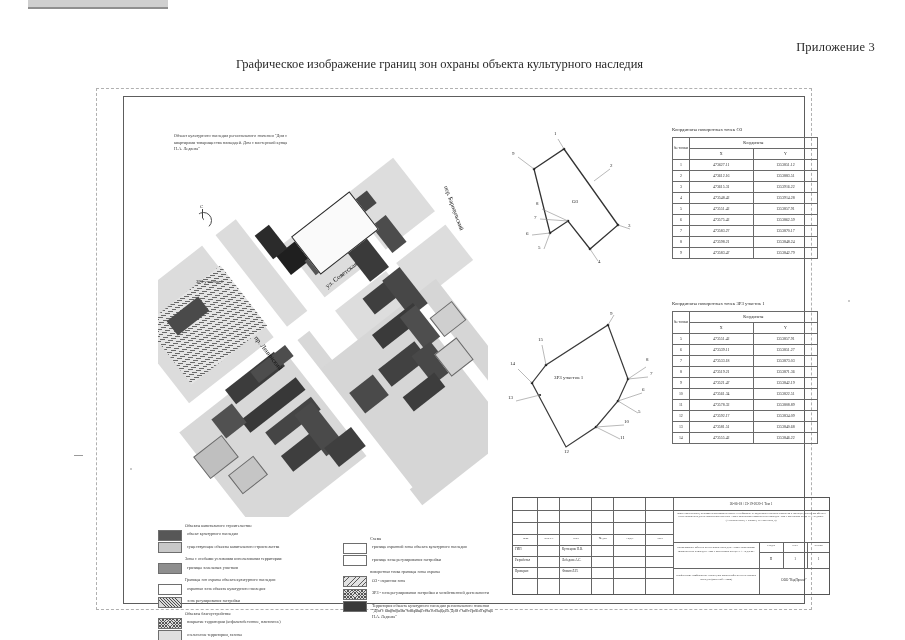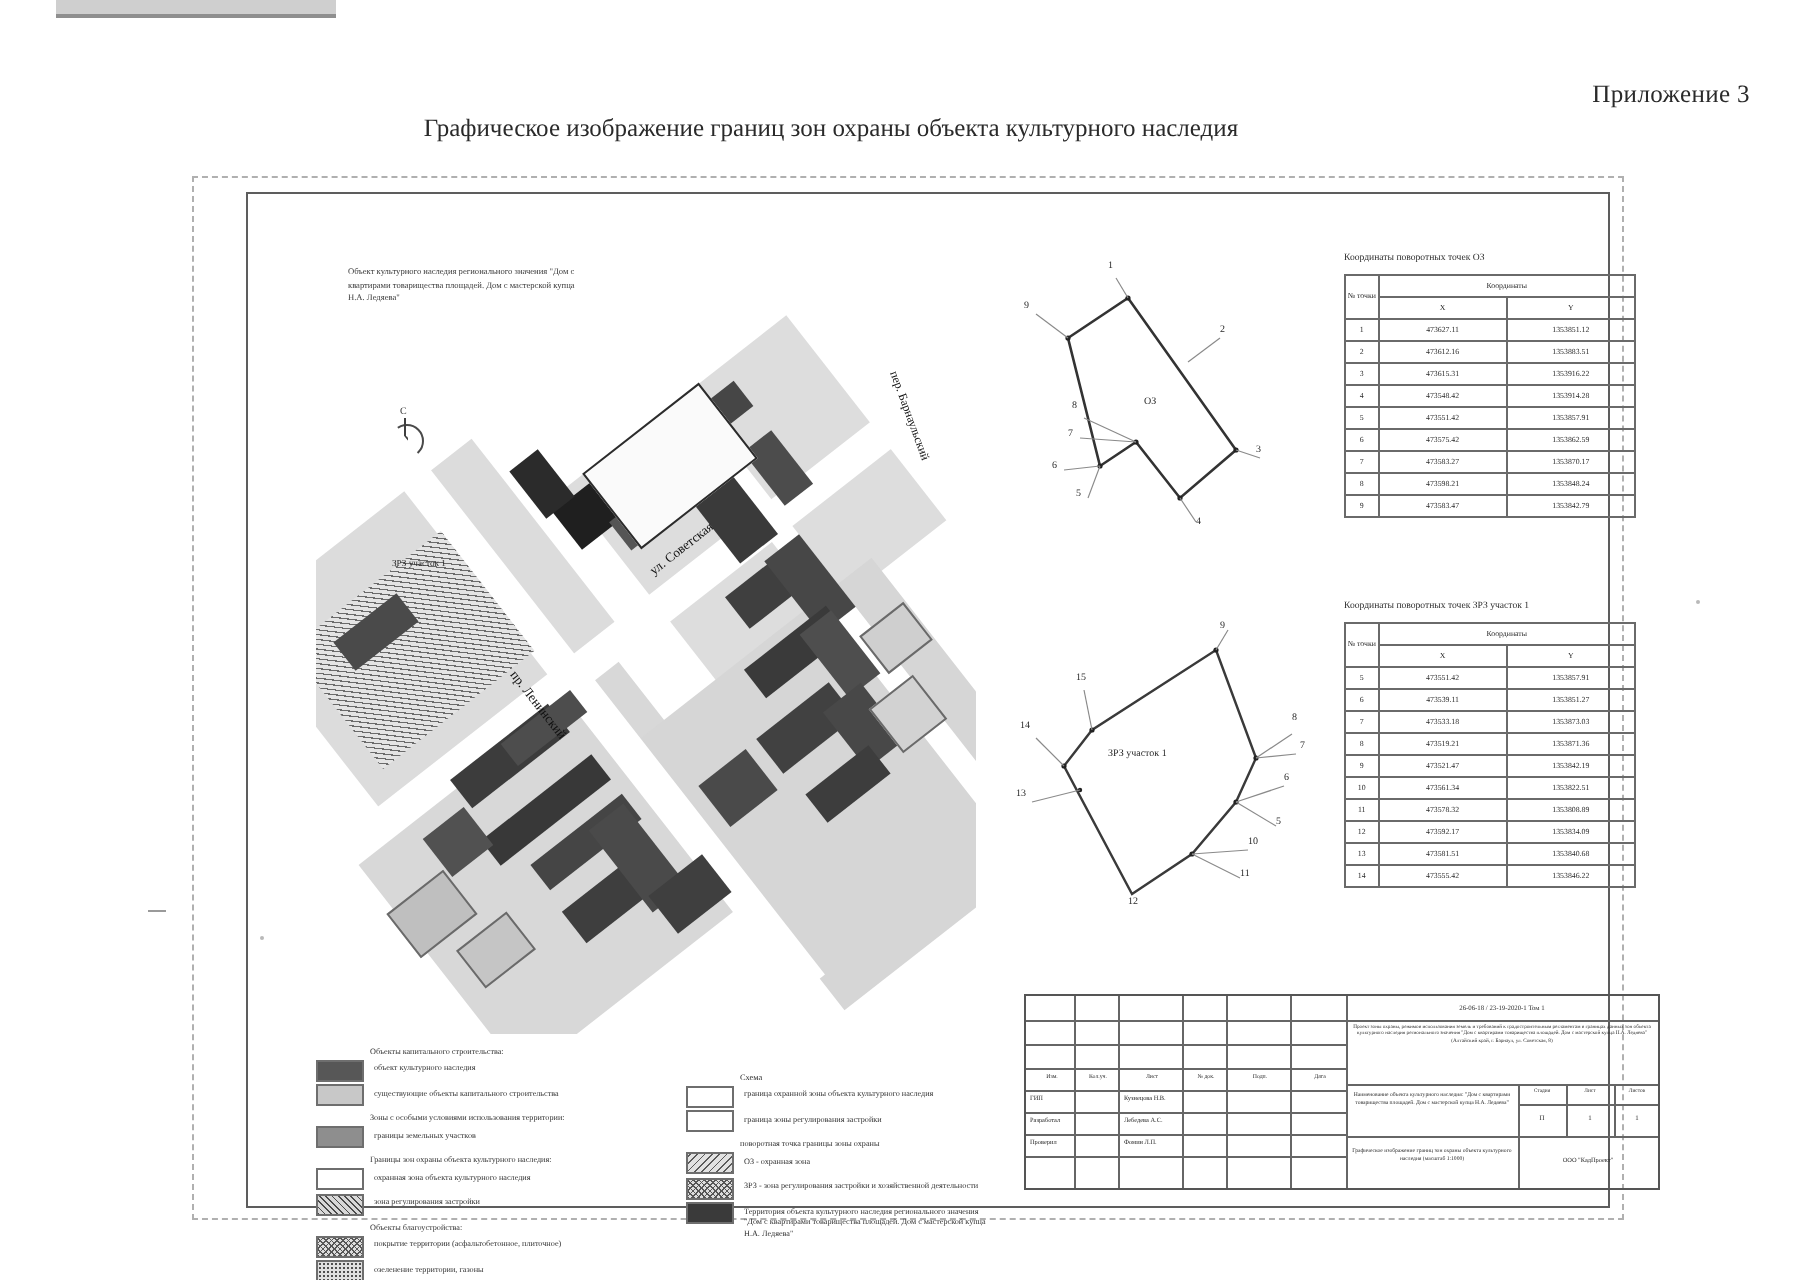--- a/index.html
+++ b/index.html
@@ -12,21 +12,21 @@
     overflow:hidden;
   }
   
   .scan-edge-top{position:absolute;left:28px;top:0;width:140px;height:7px;background:#cfcfcf;}
   .scan-edge-top2{position:absolute;left:28px;top:7px;width:140px;height:2px;background:#8f8f8f;}
   .scan-left-tick{position:absolute;left:74px;top:455px;width:9px;height:1px;background:#9a9a9a;}
   .speck{position:absolute;background:#b9b9b9;border-radius:50%;}
 
   
   .annex{position:absolute;right:30px;top:40px;font-size:12.5px;letter-spacing:.2px;color:#2a2a2a;}
-  .doc-title{position:absolute;left:0;top:57px;width:831px;text-align:center;font-size:12.5px;color:#2a2a2a;}
+  .doc-title{position:absolute;left:0;top:57px;width:831px;text-align:center;font-size:12.5px;color:#2a2a2a;padding-left:24px;}
 
   
   .sheet{
     position:absolute;left:96px;top:88px;width:714px;height:520px;
     border:1px dashed #b0b0b0;
   }
   .sheet-inner{
     position:absolute;left:26px;top:7px;width:680px;height:506px;
     border:1px solid #5d5d5d;
   }

